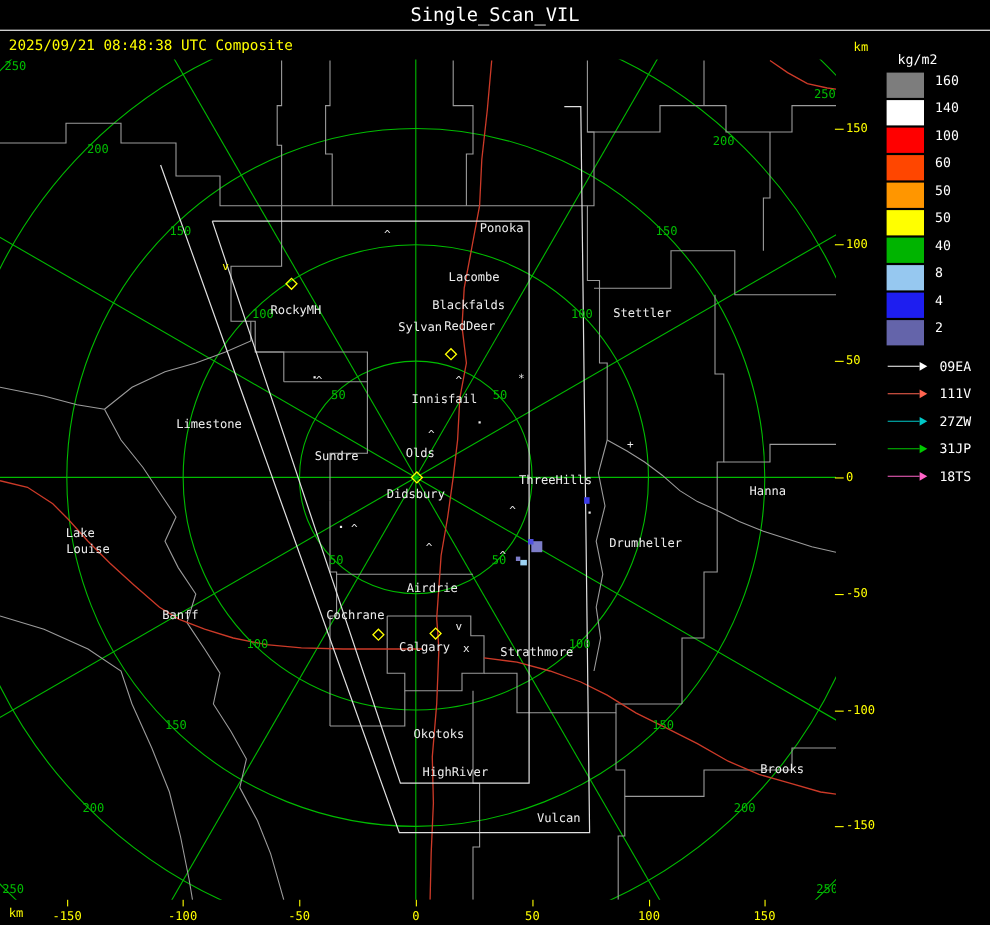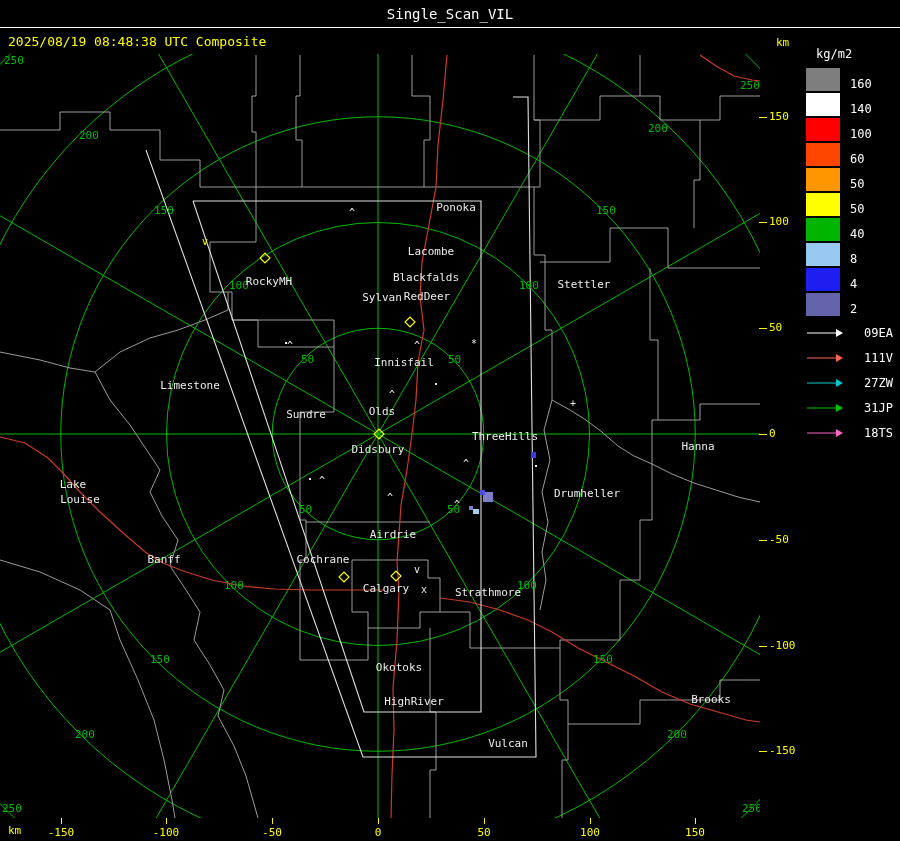--- a/index.html
+++ b/index.html
@@ -1,46 +1,46 @@
 <!DOCTYPE html>
 <html><head>
 <meta charset="utf-8">
 <style>
   *{margin:0;padding:0;box-sizing:border-box}
   html,body{background:#000;}
   body{width:900px;height:841px;position:relative;overflow:hidden;
        font-family:"DejaVu Sans Mono",monospace;}
   #app{position:absolute;left:0;top:0;width:900px;height:841px;background:#000;}
   .titlebar{position:absolute;left:0;top:0;width:900px;height:28px;display:flex;
-            align-items:center;justify-content:center;color:#ffffff;font-size:14px;
+            align-items:center;justify-content:center;color:#ffffff;font-size:17px;
             border-bottom:1px solid #ffffff;}
   .timestamp{position:absolute;left:8px;top:34px;color:#ffff00;font-size:13px;}
   .unit-top-right{position:absolute;left:776px;top:36px;color:#ffff00;font-size:11px;}
   .unit-bottom-left{position:absolute;left:8px;top:824px;color:#ffff00;font-size:11px;}
   #map-svg{position:absolute;left:0;top:0;}
   #map-svg text{font-family:"DejaVu Sans Mono",monospace;}
   .axis-label{position:absolute;color:#ffff00;font-size:11px;height:16px;line-height:16px;}
   .tick{position:absolute;background:#ffff00;}
   .legend{position:absolute;left:806px;top:46px;color:#ffffff;font-size:12px;}
   .legend-title{margin-left:10px;height:16px;line-height:16px;margin-bottom:4px;}
-  .scale-row{display:flex;align-items:flex-end;height:25px;}
+  .scale-row{display:flex;align-items:flex-start;height:25px;}
   .swatch{width:34px;height:23px;}
   .scale-label{margin-left:10px;}
   #site-rows{margin-top:4px;}
   .site-row{display:flex;align-items:center;height:25px;}
-  .site-label{margin-left:20px;}
+  .site-label{margin-left:10px;}
 </style>
 </head>
 <body>
 
 <div id="app">
   <div class="titlebar">
     <span>Single_Scan_VIL</span>
   </div>
-  <div class="timestamp">2025/08/19 08:48:38 UTC Composite</div>
+  <div class="timestamp">2025/09/21 08:48:38 UTC Composite</div>
   <div class="unit-top-right">km</div>
 
   <svg id="map-svg" width="900" height="841">
       <defs>
         <clipPath id="mc">
           <rect x="0" y="54" width="760" height="764"></rect>
         </clipPath>
       </defs>
       <g clip-path="url(#mc)">
         <circle cx="378" cy="434" r="105.75000000000001" fill="none" stroke="#00bb00" stroke-width="1"></circle>

